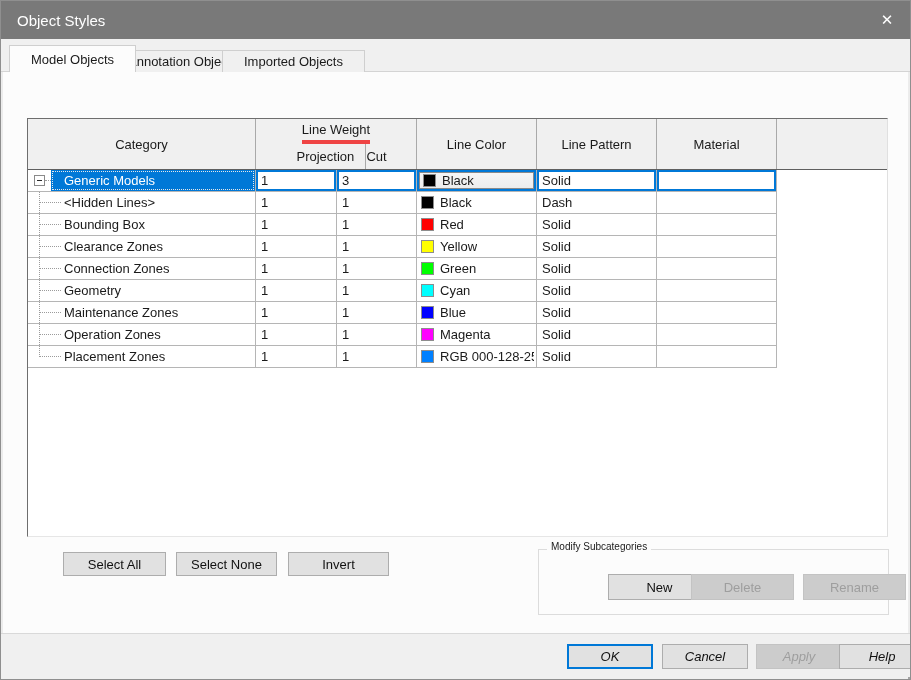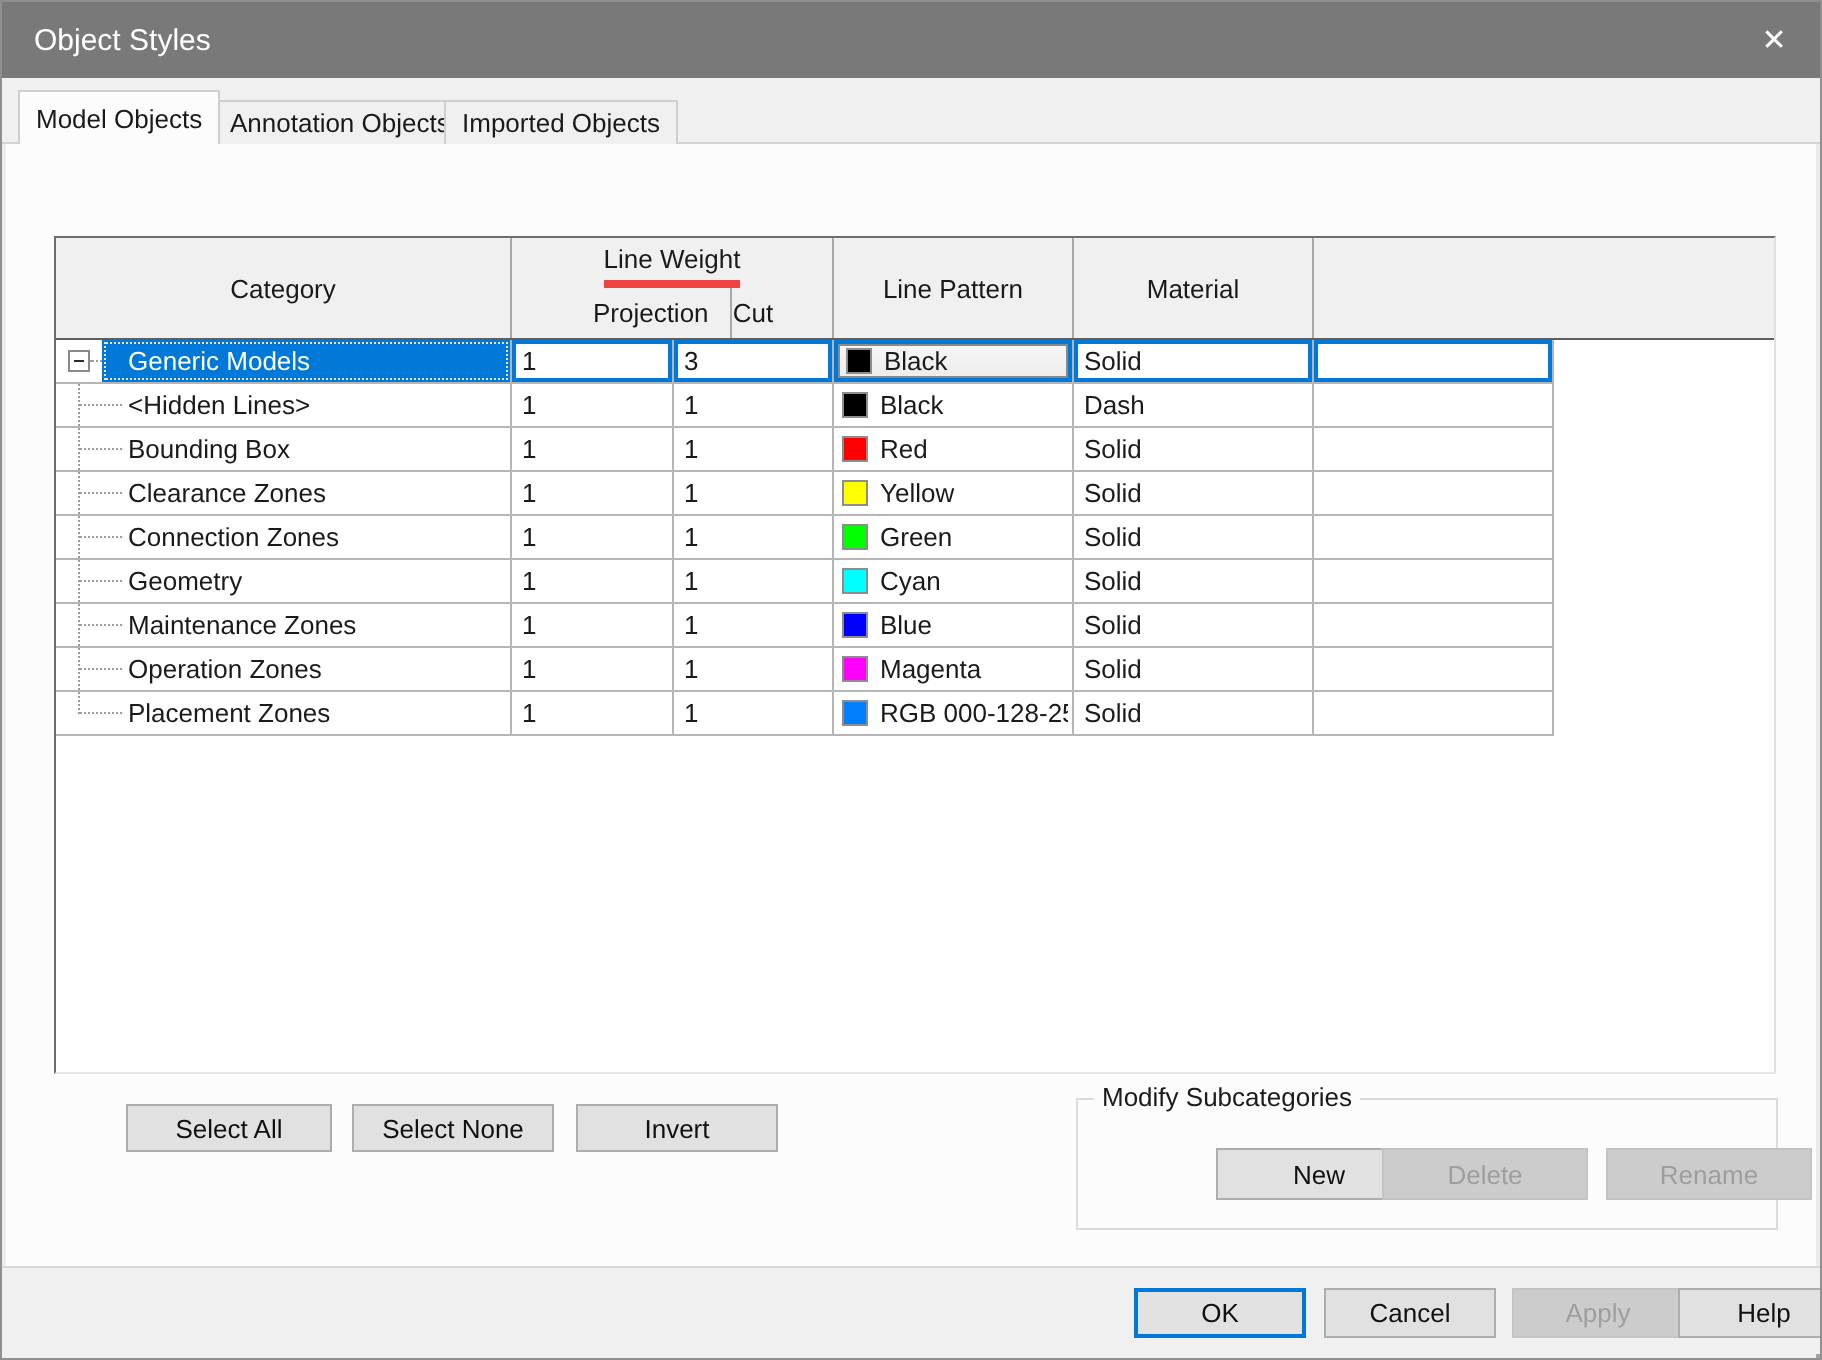--- a/index.html
+++ b/index.html
@@ -30,21 +30,21 @@
 
   
   .tabstrip {
     position:absolute; top:38px; left:0; right:0; height:33px;
     background:#f0f0f0;
     border-bottom:1px solid #d4d4d4;
   }
   .tab {
     position:absolute; bottom:-1px;
     display:flex; align-items:center; justify-content:center;
-    padding:0 8px; font-size:13px;
+    padding:0 21px; font-size:13px;
     border:1px solid #cfcfcf; border-bottom:none;
     background:#f0f0f0; height:22px; cursor:default;
   }
   .tab.active {
     height:27px; background:#fcfcfc; z-index:2;
   }
 
   
   .page {
     position:absolute; top:71px; left:0; right:0; height:563px;
@@ -129,29 +129,29 @@
     font-family:"Liberation Sans", sans-serif; font-size:13px; color:#111;
     display:flex; align-items:center; justify-content:center; cursor:default;margin-left:33px;
   }
   .btn.disabled { background:#cccccc; border-color:#c3c3c3; color:#9e9e9e; }
 
   .groupbox {
     position:absolute; left:535px; top:477px; width:351px; height:66px;
     border:1px solid #dcdcdc;
   }
   .groupbox .legend {
-    position:absolute; top:-9px; left:8px; background:#fcfcfc; padding:0 4px; font-size:13px;
+    position:absolute; top:-9px; left:8px; background:#fcfcfc; padding:0 4px; font-size:10px;
   }
 
   
   .footer {
     position:absolute; left:0; right:0; bottom:0; height:46px;
     background:#f0f0f0; border-top:1px solid #d9d9d9;
   }
-  .footer .btn { height:25px; top:10px; }
+  .footer .btn { height:25px; top:10px;font-style:italic; }
   .btn.default { border:2px solid #0078d7; }
   .grip {
     position:absolute; right:4px; bottom:4px; width:2px; height:2px;
     background:transparent;
     box-shadow: 8px 0 #a3a3a3, 4px 4px #a3a3a3, 8px 4px #a3a3a3,
                 0 8px #a3a3a3, 4px 8px #a3a3a3, 8px 8px #a3a3a3;
   }
 </style>
 </head>
 <body>
@@ -174,20 +174,21 @@
     <div class="grid">
       <div class="ghead">
         <div class="hcell h-cat">Category</div>
         <div class="hcell h-lw">
           <div class="lw-top">Line Weight</div>
           <div class="lw-sub">
             <div class="sub sub-proj">Projection</div>
             <div class="sub sub-cut">Cut</div>
           </div>
         </div>
+        <div class="hcell h-color">Line Color</div>
         <div class="hcell h-pattern">Line Pattern</div>
         <div class="hcell h-material">Material</div>
         <div class="hcell h-fill"></div>
       </div>
       <div class="rows" id="rows">
           <div class="row selected">
             <div class="cell c-cat">
               <div class="expander">
                 <div class="minus"></div>
               </div>

